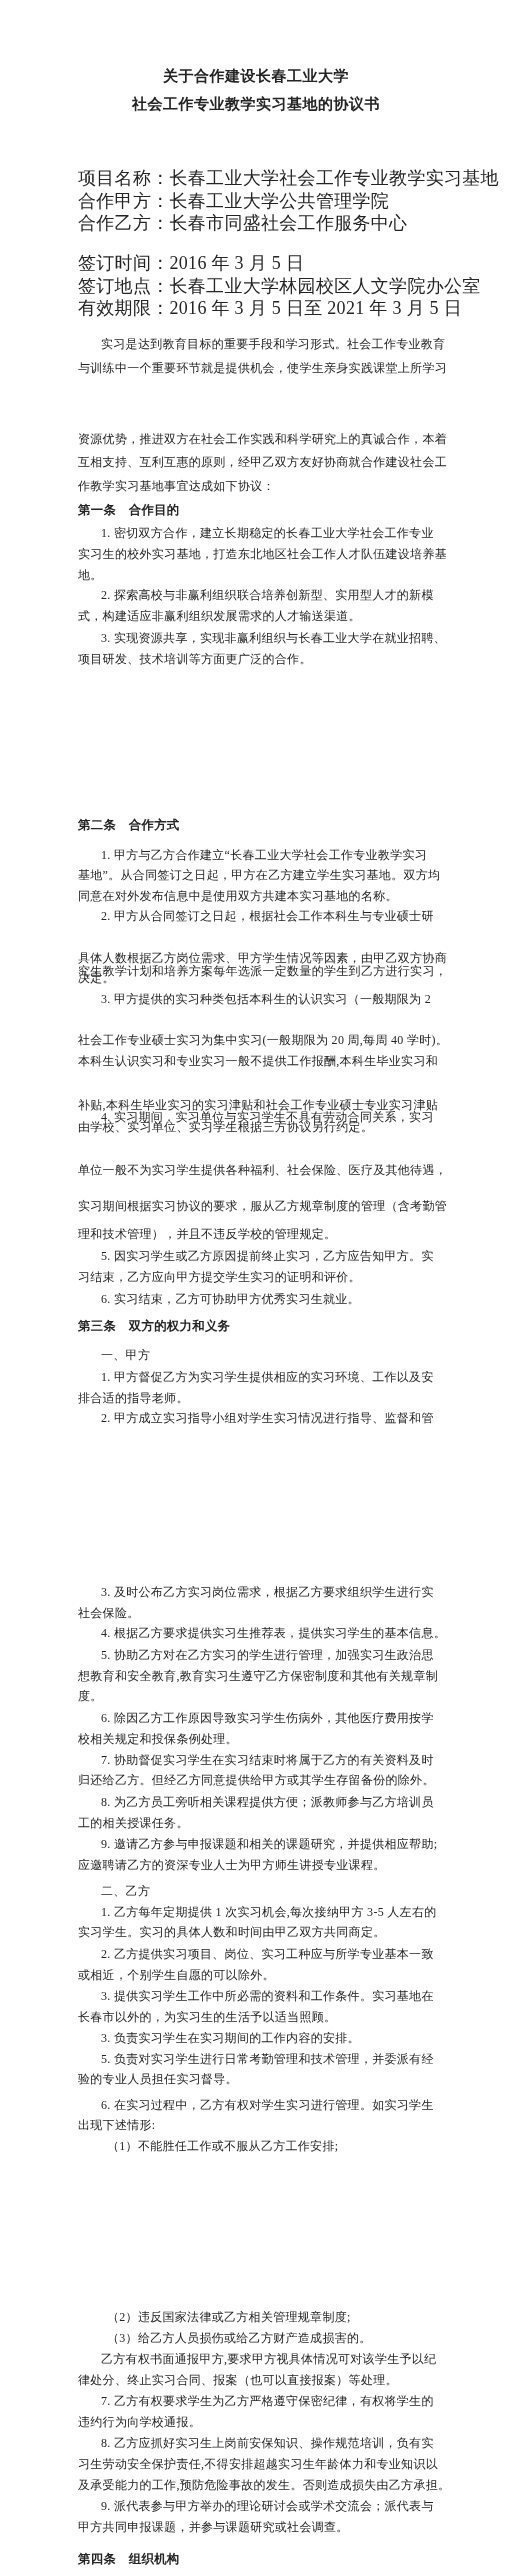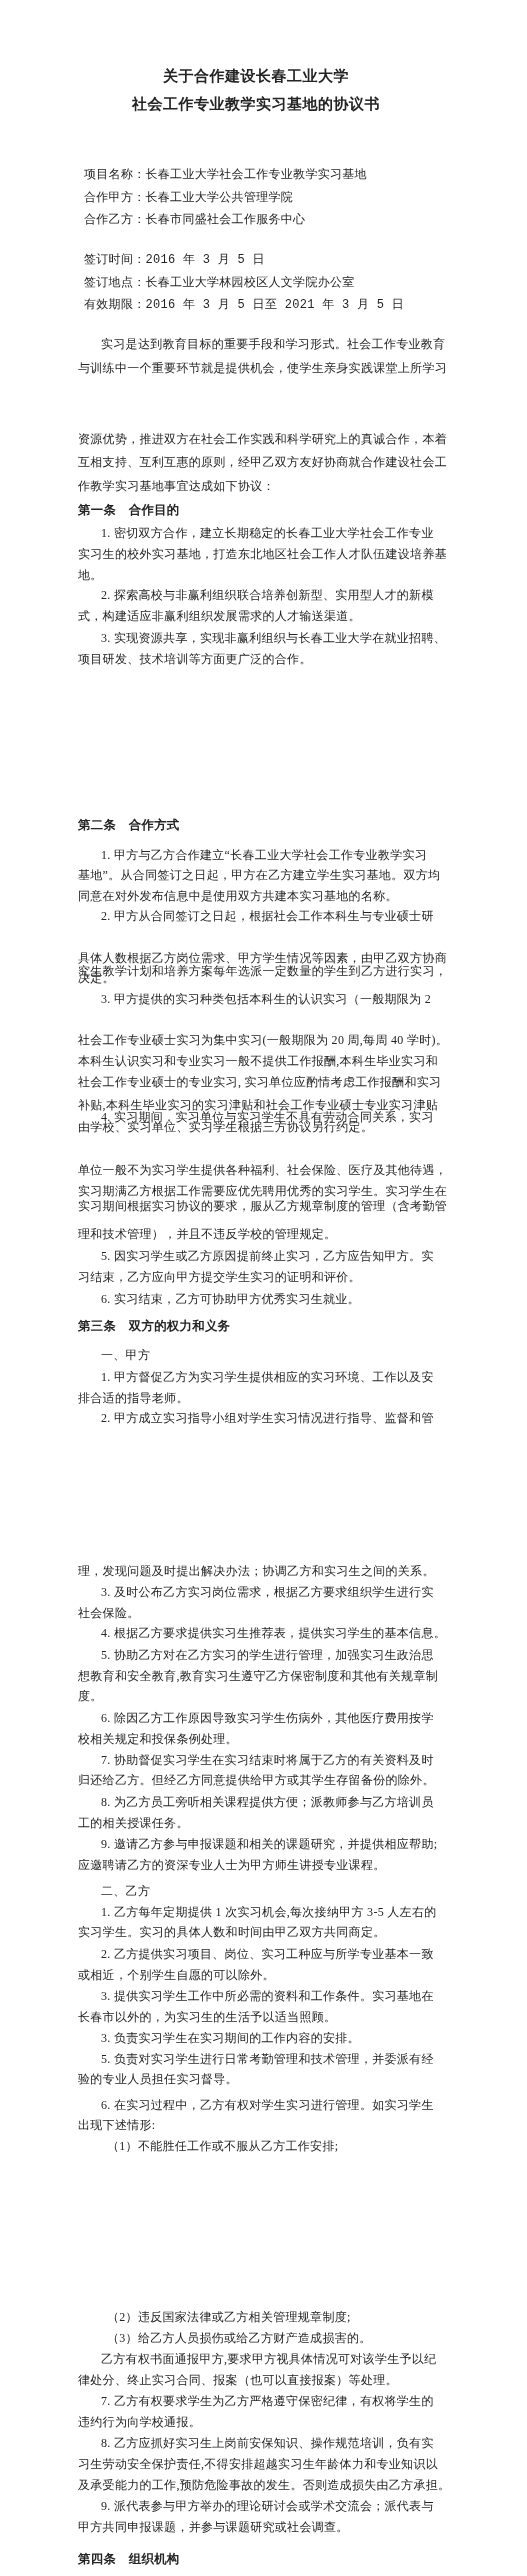--- a/index.html
+++ b/index.html
@@ -1,20 +1,20 @@
 <!DOCTYPE html>
 <html style="font-size:8.2px"><head>
 <meta charset="utf-8">
 <style>
   html,body{margin:0;padding:0;background:#ffffff;}
   .page{position:relative;width:528px;height:3731px;background:#ffffff;overflow:hidden;
         font-family:"Liberation Serif","DejaVu Serif",serif;color:#242424;}
   .title-line{position:absolute;left:68px;width:376px;text-align:center;
         font-size:15px;font-weight:bold;letter-spacing:0.5px;white-space:nowrap;}
-  .meta{position:absolute;left:84px;font-size:12px;letter-spacing:0.3px;white-space:nowrap;font-family:Liberation Mono, monospace;}
+  .meta{position:absolute;left:78px;font-size:18px;letter-spacing:0.3px;white-space:nowrap;}
   .ln{position:absolute;left:78px;font-size:12px;letter-spacing:0.3px;white-space:nowrap;line-height:15.5px;}
   .fi{left:101px;}
   .fi2{left:107px;}
   .hd{font-weight:bold;font-size:12.4px;letter-spacing:0.3px;}
 </style>
 </head>
 <body>
 
 <div class="page">
 
@@ -47,39 +47,36 @@
   <div class="ln fi" style="top:848px">1. 甲方与乙方合作建立“长春工业大学社会工作专业教学实习</div>
   <div class="ln" style="top:868px">基地”。从合同签订之日起，甲方在乙方建立学生实习基地。双方均</div>
   <div class="ln" style="top:889px">同意在对外发布信息中是使用双方共建本实习基地的名称。</div>
   <div class="ln fi" style="top:909px">2. 甲方从合同签订之日起，根据社会工作本科生与专业硕士研</div>
   <div class="ln" style="top:964px">究生教学计划和培养方案每年选派一定数量的学生到乙方进行实习，</div>
   <div class="ln" style="top:951px">具体人数根据乙方岗位需求、甲方学生情况等因素，由甲乙双方协商</div>
   <div class="ln" style="top:971px">决定。</div>
   <div class="ln fi" style="top:992px">3. 甲方提供的实习种类包括本科生的认识实习（一般期限为 2</div>
   <div class="ln" style="top:1033px">社会工作专业硕士实习为集中实习(一般期限为 20 周,每周 40 学时)。</div>
   <div class="ln" style="top:1054px">本科生认识实习和专业实习一般不提供工作报酬,本科生毕业实习和</div>
-  <div class="ln" style="top:1075px">社会工作专业硕士的专业实习, 实习单位应酌情考虑工作报酬和实习</div>
   <div class="ln" style="top:1098px">补贴,本科生毕业实习的实习津贴和社会工作专业硕士专业实习津贴</div>
   <div class="ln" style="top:1120px">由学校、实习单位、实习学生根据三方协议另行约定。</div>
   <div class="ln fi" style="top:1110px">4. 实习期间，实习单位与实习学生不具有劳动合同关系，实习</div>
   <div class="ln" style="top:1163px">单位一般不为实习学生提供各种福利、社会保险、医疗及其他待遇，</div>
-  <div class="ln" style="top:1184px">实习期满乙方根据工作需要应优先聘用优秀的实习学生。实习学生在</div>
   <div class="ln" style="top:1199px">实习期间根据实习协议的要求，服从乙方规章制度的管理（含考勤管</div>
   <div class="ln" style="top:1227px">理和技术管理），并且不违反学校的管理规定。</div>
   <div class="ln fi" style="top:1249px">5. 因实习学生或乙方原因提前终止实习，乙方应告知甲方。实</div>
   <div class="ln" style="top:1270px">习结束，乙方应向甲方提交学生实习的证明和评价。</div>
   <div class="ln fi" style="top:1292px">6. 实习结束，乙方可协助甲方优秀实习生就业。</div>
 
   <div class="ln hd" style="top:1319px">第三条　双方的权力和义务</div>
   <div class="ln fi" style="top:1348px">一、甲方</div>
   <div class="ln fi" style="top:1370px">1. 甲方督促乙方为实习学生提供相应的实习环境、工作以及安</div>
   <div class="ln" style="top:1391px">排合适的指导老师。</div>
   <div class="ln fi" style="top:1411px">2. 甲方成立实习指导小组对学生实习情况进行指导、监督和管</div>
 
-  <div class="ln" style="top:1564px">理，发现问题及时提出解决办法；协调乙方和实习生之间的关系。</div>
   <div class="ln fi" style="top:1585px">3. 及时公布乙方实习岗位需求，根据乙方要求组织学生进行实</div>
   <div class="ln" style="top:1606px">社会保险。</div>
   <div class="ln fi" style="top:1626px">4. 根据乙方要求提供实习生推荐表，提供实习学生的基本信息。</div>
   <div class="ln fi" style="top:1648px">5. 协助乙方对在乙方实习的学生进行管理，加强实习生政治思</div>
   <div class="ln" style="top:1669px">想教育和安全教育,教育实习生遵守乙方保密制度和其他有关规章制</div>
   <div class="ln" style="top:1689px">度。</div>
   <div class="ln fi" style="top:1711px">6. 除因乙方工作原因导致实习学生伤病外，其他医疗费用按学</div>
   <div class="ln" style="top:1732px">校相关规定和投保条例处理。</div>
   <div class="ln fi" style="top:1753px">7. 协助督促实习学生在实习结束时将属于乙方的有关资料及时</div>
   <div class="ln" style="top:1773px">归还给乙方。但经乙方同意提供给甲方或其学生存留备份的除外。</div>

